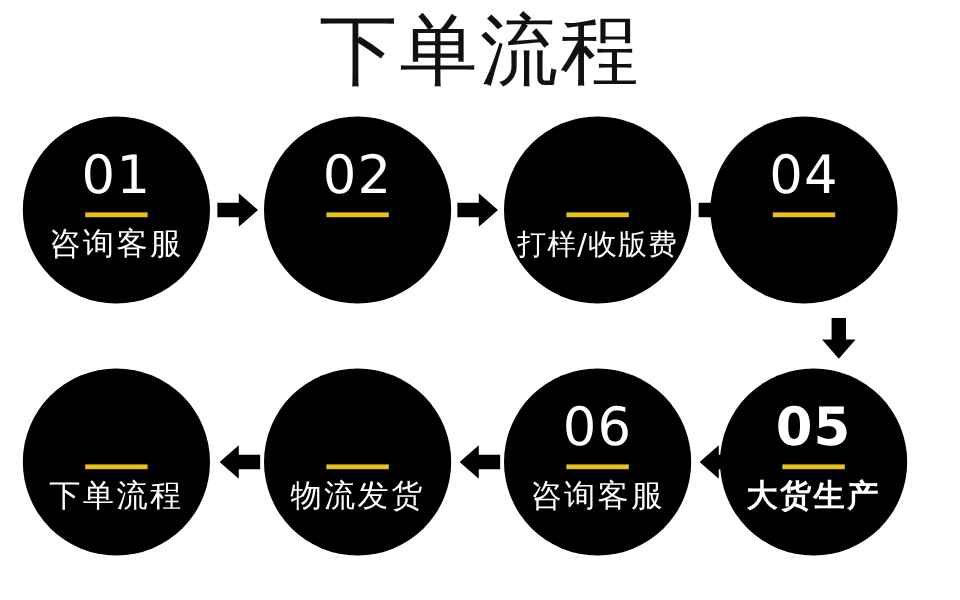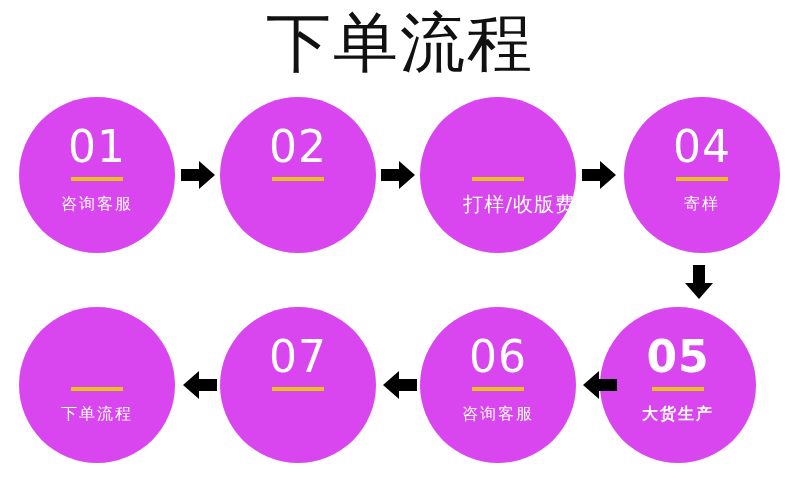--- a/index.html
+++ b/index.html
@@ -7,37 +7,37 @@
       width: 800px; height: 500px; background: #ffffff; position: relative; overflow: hidden;
       font-family: "DejaVu Sans", "Liberation Sans", sans-serif;
     }
     .title {
       position: absolute; left: 0; top: 8px; width: 800px; text-align: center;
       font-family: "DejaVu Serif", "Liberation Serif", serif;
       font-size: 65px; line-height: 70px; color: #111111; letter-spacing: 2px;
     }
     .step {
       position: absolute; width: 156px; height: 156px; border-radius: 50%;
-      background: #d946ef; color: #ffffff; text-align: center;
+      background: #000000; color: #ffffff; text-align: center;
     }
     .num {
       position: absolute; left: 0; width: 100%; top: 24px;
       font-family: "DejaVu Sans", "Liberation Sans", sans-serif;
       font-size: 44px; line-height: 52px; letter-spacing: 1px;
     }
     .num span { display: inline-block; position: relative; padding: 0 2px; }
     .underline {
       position: absolute; left: 50%; transform: translateX(-50%);
       top: 80px; width: 52px; height: 4px; background: #e8c21a;
     }
     .label {
       position: absolute; left: 0; width: 100%; top: 92px;
-      font-size: 16px; line-height: 30px; letter-spacing: 2px; white-space: nowrap;
+      font-size: 26px; line-height: 30px; letter-spacing: 2px; white-space: nowrap;
     }
-    .label.small { font-size: 20px; letter-spacing: 1px; text-align: right; }
+    .label.small { font-size: 24px; letter-spacing: 1px; }
     .arrow { position: absolute; }
   </style>
 </head>
 <body>
 
 <div class="title">下单流程</div>
 
 <div class="step" style="left:19px; top:97px;">
   <div class="num"><span>01</span></div>
   <div class="underline" style="background: rgb(232, 194, 26);"></div>
@@ -47,41 +47,40 @@
 <div class="step" style="left:220px; top:97px;">
   <div class="num"><span>02</span></div>
   <div class="underline" style="background: rgb(232, 194, 26);"></div>
 </div>
 
 <div class="step" style="left:420px; top:97px;">
   <div class="underline" style="background: rgb(232, 194, 26);"></div>
   <div class="label small">打样/收版费</div>
 </div>
 
-<div class="step" style="left:624px; top:97px;">
+<div class="step" style="left:592px; top:97px;">
   <div class="num"><span>04</span></div>
   <div class="underline" style="background: rgb(232, 194, 26);"></div>
-  <div class="label">寄样</div>
 </div>
 
 <div class="step" style="left:600px; top:307px;font-weight:bold;">
   <div class="num"><span>05</span></div>
   <div class="underline" style="background: rgb(232, 194, 26);"></div>
   <div class="label">大货生产</div>
 </div>
 
 <div class="step" style="left:420px; top:307px;">
   <div class="num"><span>06</span></div>
   <div class="underline" style="background: rgb(232, 194, 26);"></div>
   <div class="label">咨询客服</div>
 </div>
 
 <div class="step" style="left:220px; top:307px;">
-  <div class="num"><span>07</span></div>
   <div class="underline" style="background: rgb(232, 194, 26);"></div>
+  <div class="label">物流发货</div>
 </div>
 
 <div class="step" style="left:19px; top:307px;">
   <div class="underline" style="background: rgb(232, 194, 26);"></div>
   <div class="label">下单流程</div>
 </div>
 
 <svg class="arrow" style="left:181px; top:161px;" width="34" height="28" viewBox="0 0 34 28">
   <polygon points="0,8 18,8 18,0 34,14 18,28 18,20 0,20" fill="#000"></polygon>
 </svg>

